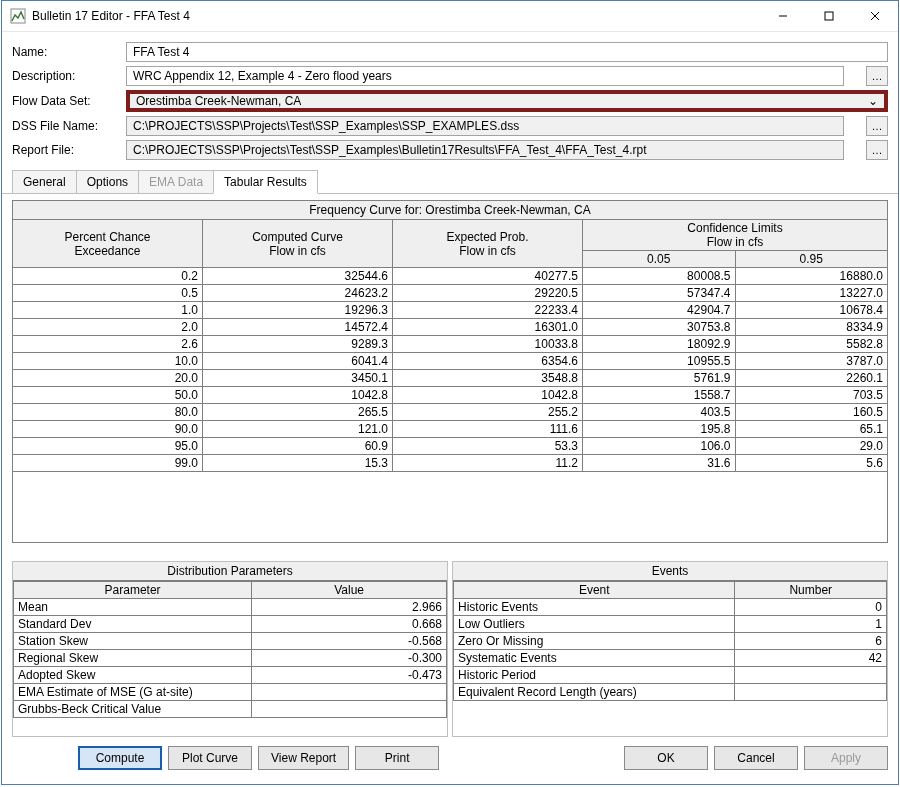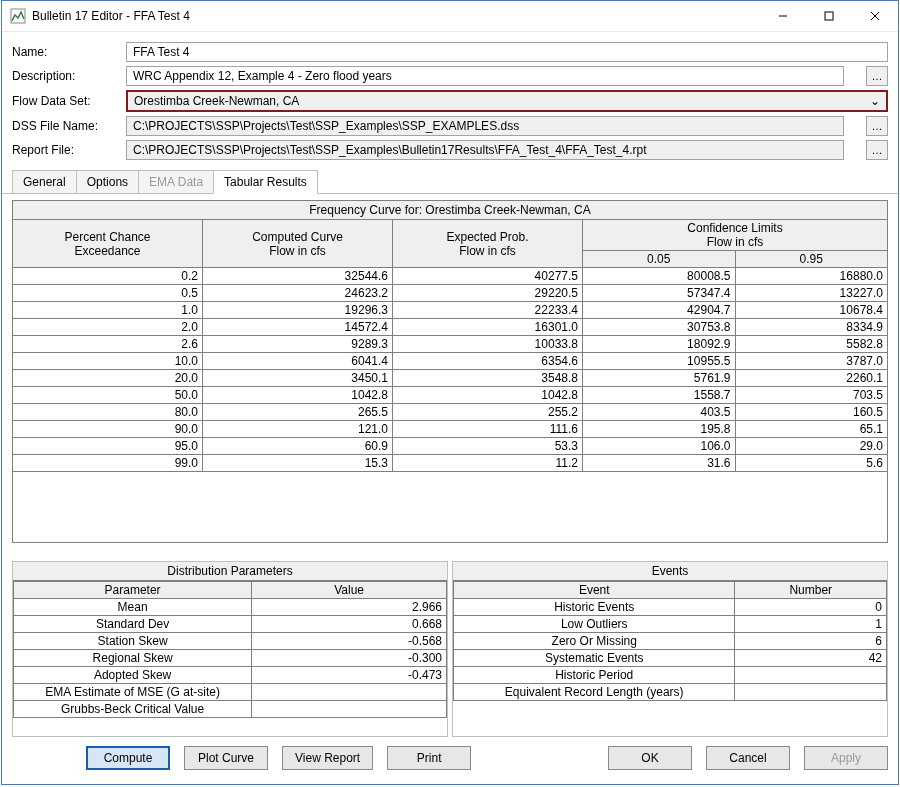--- a/index.html
+++ b/index.html
@@ -55,21 +55,21 @@
 .form-row .dots {
   width:22px; height:20px;
   border:1px solid #a3a3a3;
   background:#f0f0f0;
   display:flex; align-items:center; justify-content:center;
   font-size:11px; cursor:default;
   box-sizing:border-box;
 }
 .form-row .combo {
   flex:1; height:22px;
-  border:2px solid #7f1d1d;
+  border:4px solid #7f1d1d;
   background:#f0f0f0;
   display:flex; align-items:center;
   padding:0 6px;
   box-sizing:border-box;
 }
 .chevron { margin-left:auto; }
 
 .tabs {
   display:flex; align-items:flex-end;
   padding: 4px 10px 0 10px;
@@ -139,25 +139,25 @@
 }
 .panel { flex:1; border:1px solid #bfbfbf; }
 .panel-title {
   text-align:center;
   background:#efefef;
   border-bottom:1px solid #7f7f7f;
   padding:2px;
 }
 .panel .tbl { border:none; }
 .panel .tbl th, .panel .tbl td { border:1px solid #7f7f7f; }
-.param-tbl td.lbl { text-align:center; }
+.param-tbl td.lbl { text-align:left; }
 
 .footer {
   padding: 8px 10px 14px 10px;
-  display:flex; align-items:center; gap:14px;
+  display:flex; align-items:center; gap:6px;
 }
 .footer .spacer { flex:1; }
 .footer button {
   min-width:84px;
   height:24px;
   border:1px solid #8a8a8a;
   background:#e7e7e7;
   font-family:inherit; font-size:12px;
   cursor:default;
   padding:0 12px;

